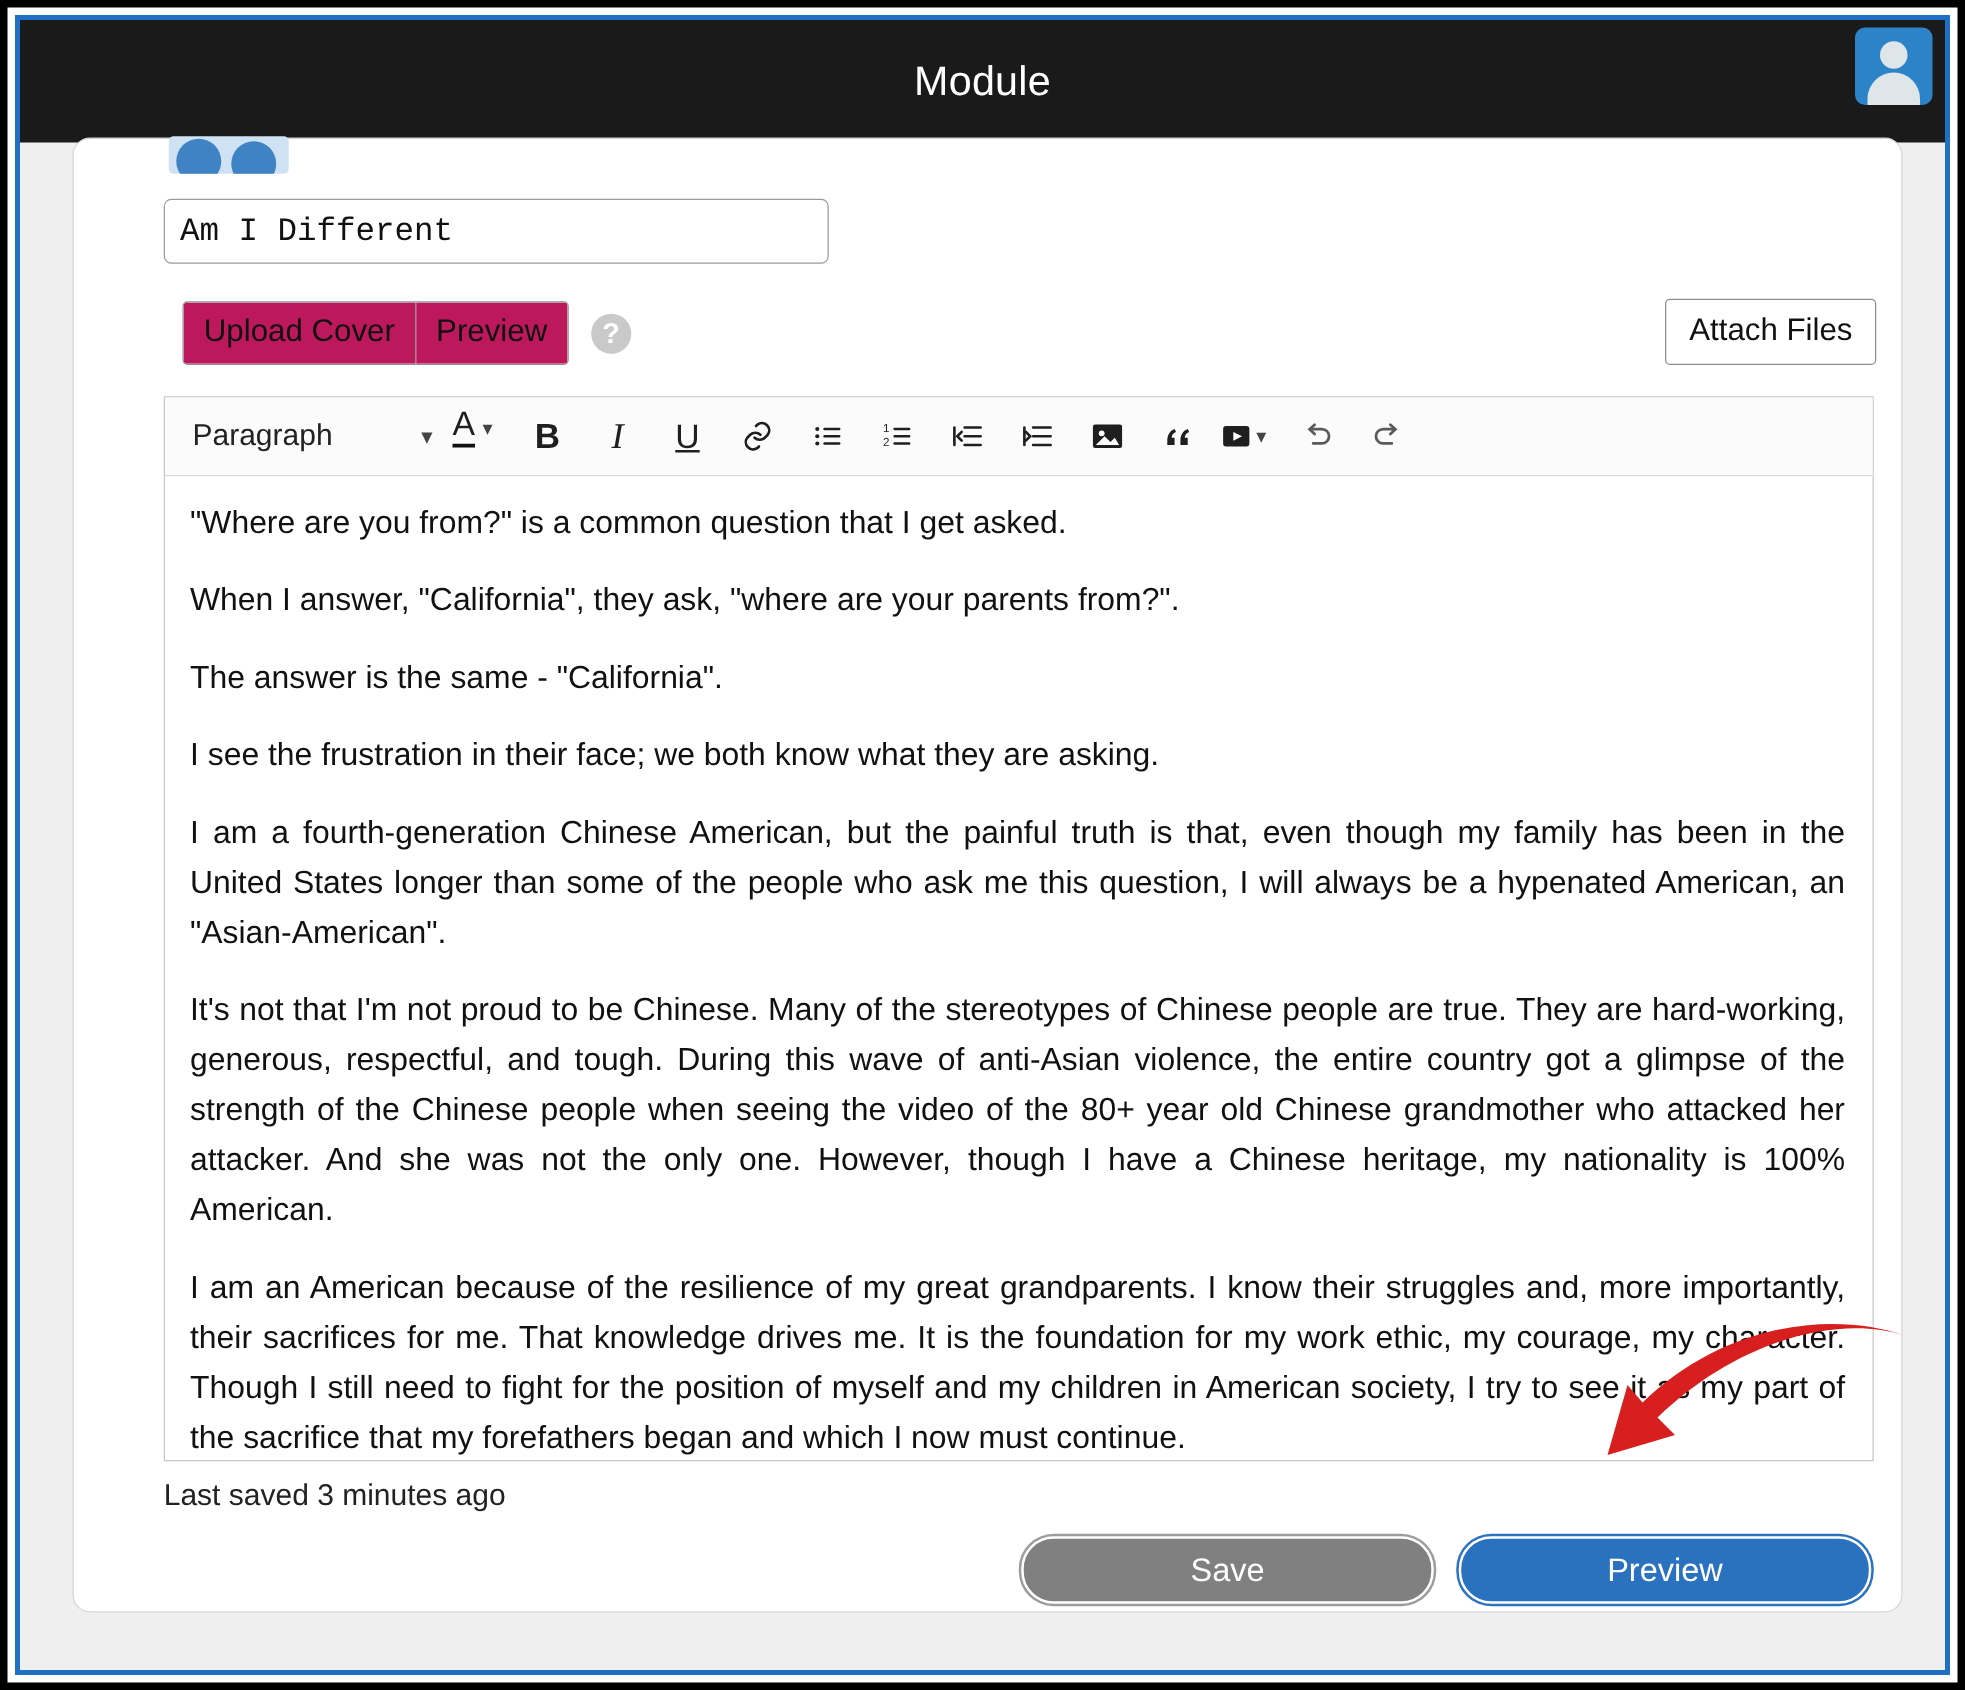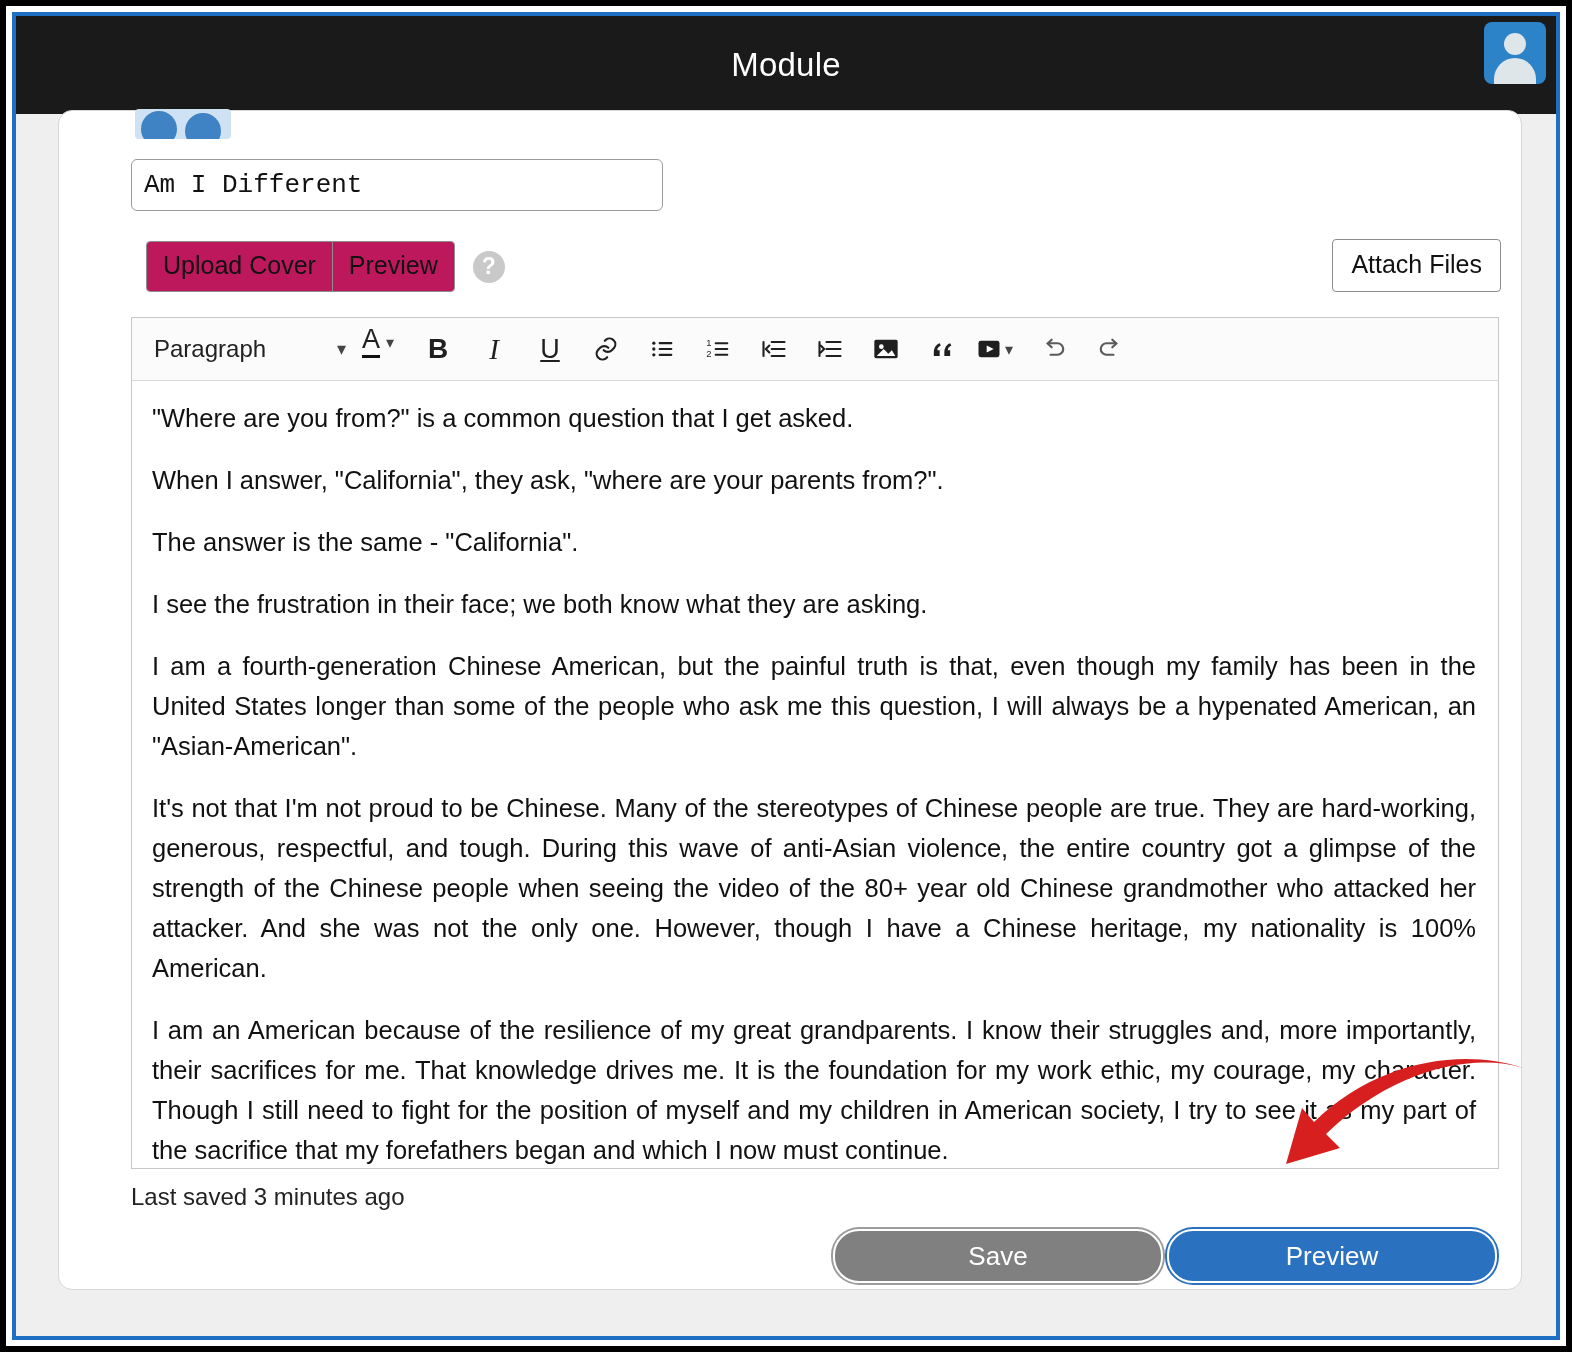--- a/index.html
+++ b/index.html
@@ -289,21 +289,21 @@
     top: 1072px;
     font-size: 24px;
     color: #222222;
   }
 
   .actions {
     position: absolute;
     right: 24px;
     top: 1118px;
     display: flex;
-    gap: 4px;
+    gap: 20px;
   }
   .btn-main {
     font-family: "Liberation Sans", sans-serif;
     font-size: 26px;
     color: #ffffff;
     border-radius: 26px;
     width: 330px;
     height: 54px;
     border: 2px solid #ffffff;
     cursor: pointer;

